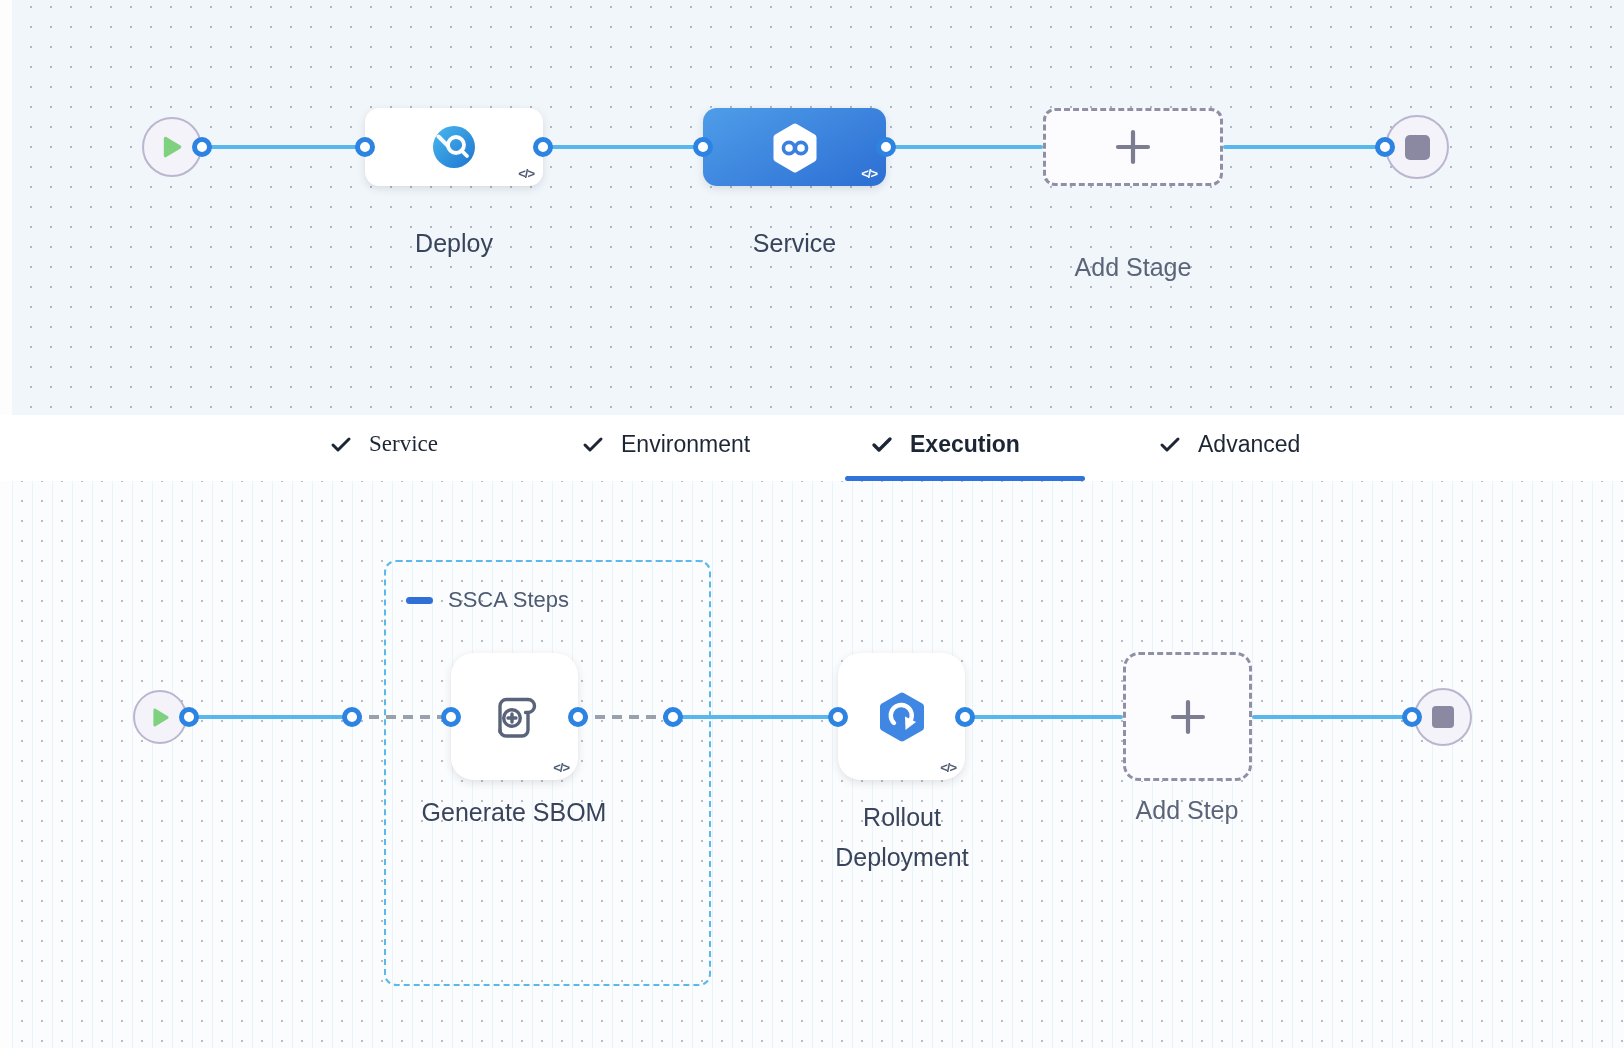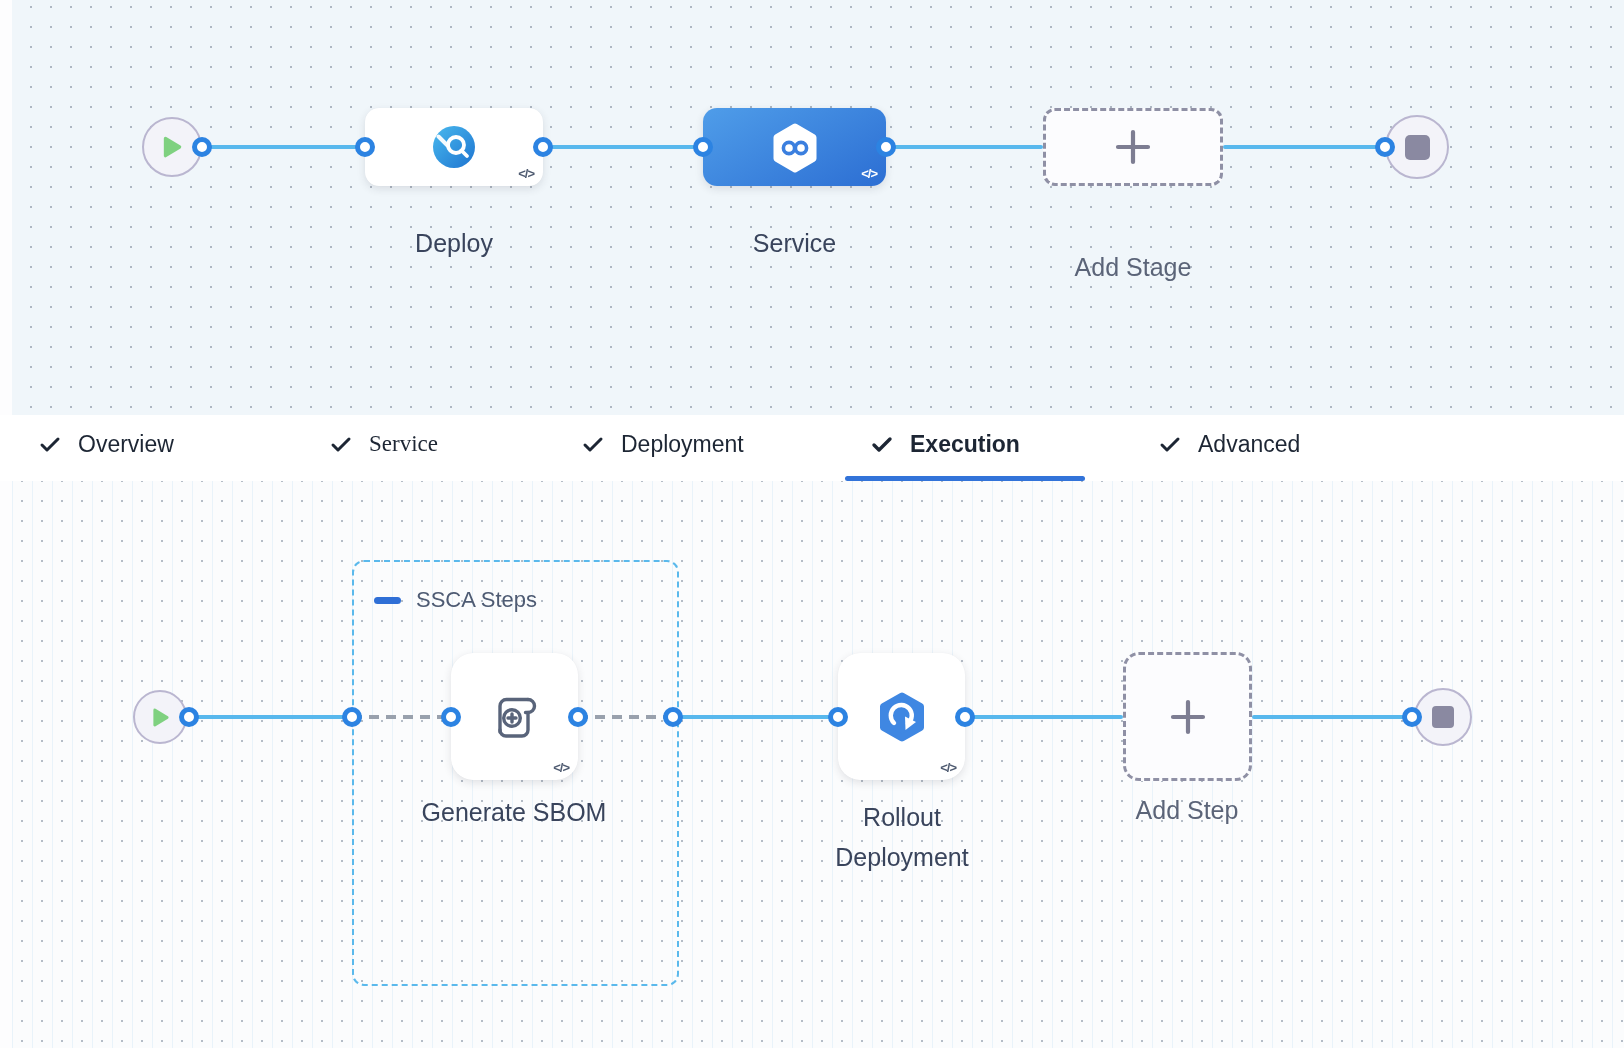--- a/index.html
+++ b/index.html
@@ -36,21 +36,21 @@
   .stage-card.selected{background:linear-gradient(150deg,#4f9de9,#2c6ed3);}
   .step-card{border-radius:22px;}
   .card-dashed{position:absolute;box-sizing:border-box;background:#fcfcfe;border:3px dashed #8f90a5;
     border-radius:12px;z-index:3;display:flex;align-items:center;justify-content:center;}
   .code-badge{position:absolute;right:9px;bottom:5px;font-size:13px;font-weight:700;color:#4e5a70;letter-spacing:-1px;}
   .selected .code-badge{color:#fff;}
   .node-label{position:absolute;text-align:center;font-size:25px;line-height:30px;color:#39445c;z-index:2;}
   .muted{color:#5b6478;}
 
   
-  .group-box{position:absolute;border:2px dashed #5ab9ec;border-radius:12px;z-index:1;}
+  .group-box{position:absolute;border:2px dashed #5ab9ec;border-radius:12px;z-index:1;margin-left:32px;}
   .group-header{position:absolute;left:20px;top:25px;display:flex;align-items:center;gap:15px;}
   .collapse-dash{width:27px;height:7px;border-radius:3.5px;background:#2f6fd6;}
   .group-title{font-size:22px;color:#4e5b73;}
 
   
   .tabbar{position:absolute;left:0;top:415px;width:1624px;height:66px;background:#fff;z-index:6;}
   .tab{position:absolute;top:0;height:58px;display:flex;align-items:center;gap:16px;
     font-size:23px;color:#1d2634;cursor:pointer;}
   .tab.active{font-weight:700;}
   .tab-underline{position:absolute;left:845px;bottom:0;width:240px;height:5px;border-radius:3px;background:#3273d9;}
@@ -115,43 +115,35 @@
     <span class="port" style="left:703px;top:147px;"></span>
     <span class="port" style="left:886px;top:147px;"></span>
     <span class="port" style="left:1385px;top:147px;"></span>
 
     <div class="node-label" style="left:365px;top:228px;width:178px;">Deploy</div>
     <div class="node-label" style="left:703px;top:228px;width:183px;">Service</div>
     <div class="node-label muted" style="left:1043px;top:226px;width:180px;margin-top:26px;">Add Stage</div>
   </div>
 
   <div class="tabbar">
-    <div class="tab" style="left:38px;">
+    <div class="tab" style="left:329px;font-family:Liberation Serif, serif;">
       <span class="check-icon">
         <svg width="24" height="24" viewBox="0 0 24 24">
             <path d="M4 13 l5 5 L20 7" stroke="#1d2634" stroke-width="3" fill="none" stroke-linecap="round" stroke-linejoin="round"></path>
           </svg>
       </span>
-      <span>Overview</span>
-    </div>
-    <div class="tab" style="left:329px;font-family:Liberation Serif, serif;">
+      <span>Service</span>
+    </div>
+    <div class="tab" style="left:581px;">
       <span class="check-icon">
         <svg width="24" height="24" viewBox="0 0 24 24">
             <path d="M4 13 l5 5 L20 7" stroke="#1d2634" stroke-width="3" fill="none" stroke-linecap="round" stroke-linejoin="round"></path>
           </svg>
       </span>
-      <span>Service</span>
-    </div>
-    <div class="tab" style="left:581px;">
-      <span class="check-icon">
-        <svg width="24" height="24" viewBox="0 0 24 24">
-            <path d="M4 13 l5 5 L20 7" stroke="#1d2634" stroke-width="3" fill="none" stroke-linecap="round" stroke-linejoin="round"></path>
-          </svg>
-      </span>
-      <span>Deployment</span>
+      <span>Environment</span>
     </div>
     <div class="tab" style="left:1158px;">
       <span class="check-icon">
         <svg width="24" height="24" viewBox="0 0 24 24">
             <path d="M4 13 l5 5 L20 7" stroke="#1d2634" stroke-width="3" fill="none" stroke-linecap="round" stroke-linejoin="round"></path>
           </svg>
       </span>
       <span>Advanced</span>
     </div>
     <div class="tab active" style="left:870px;">

